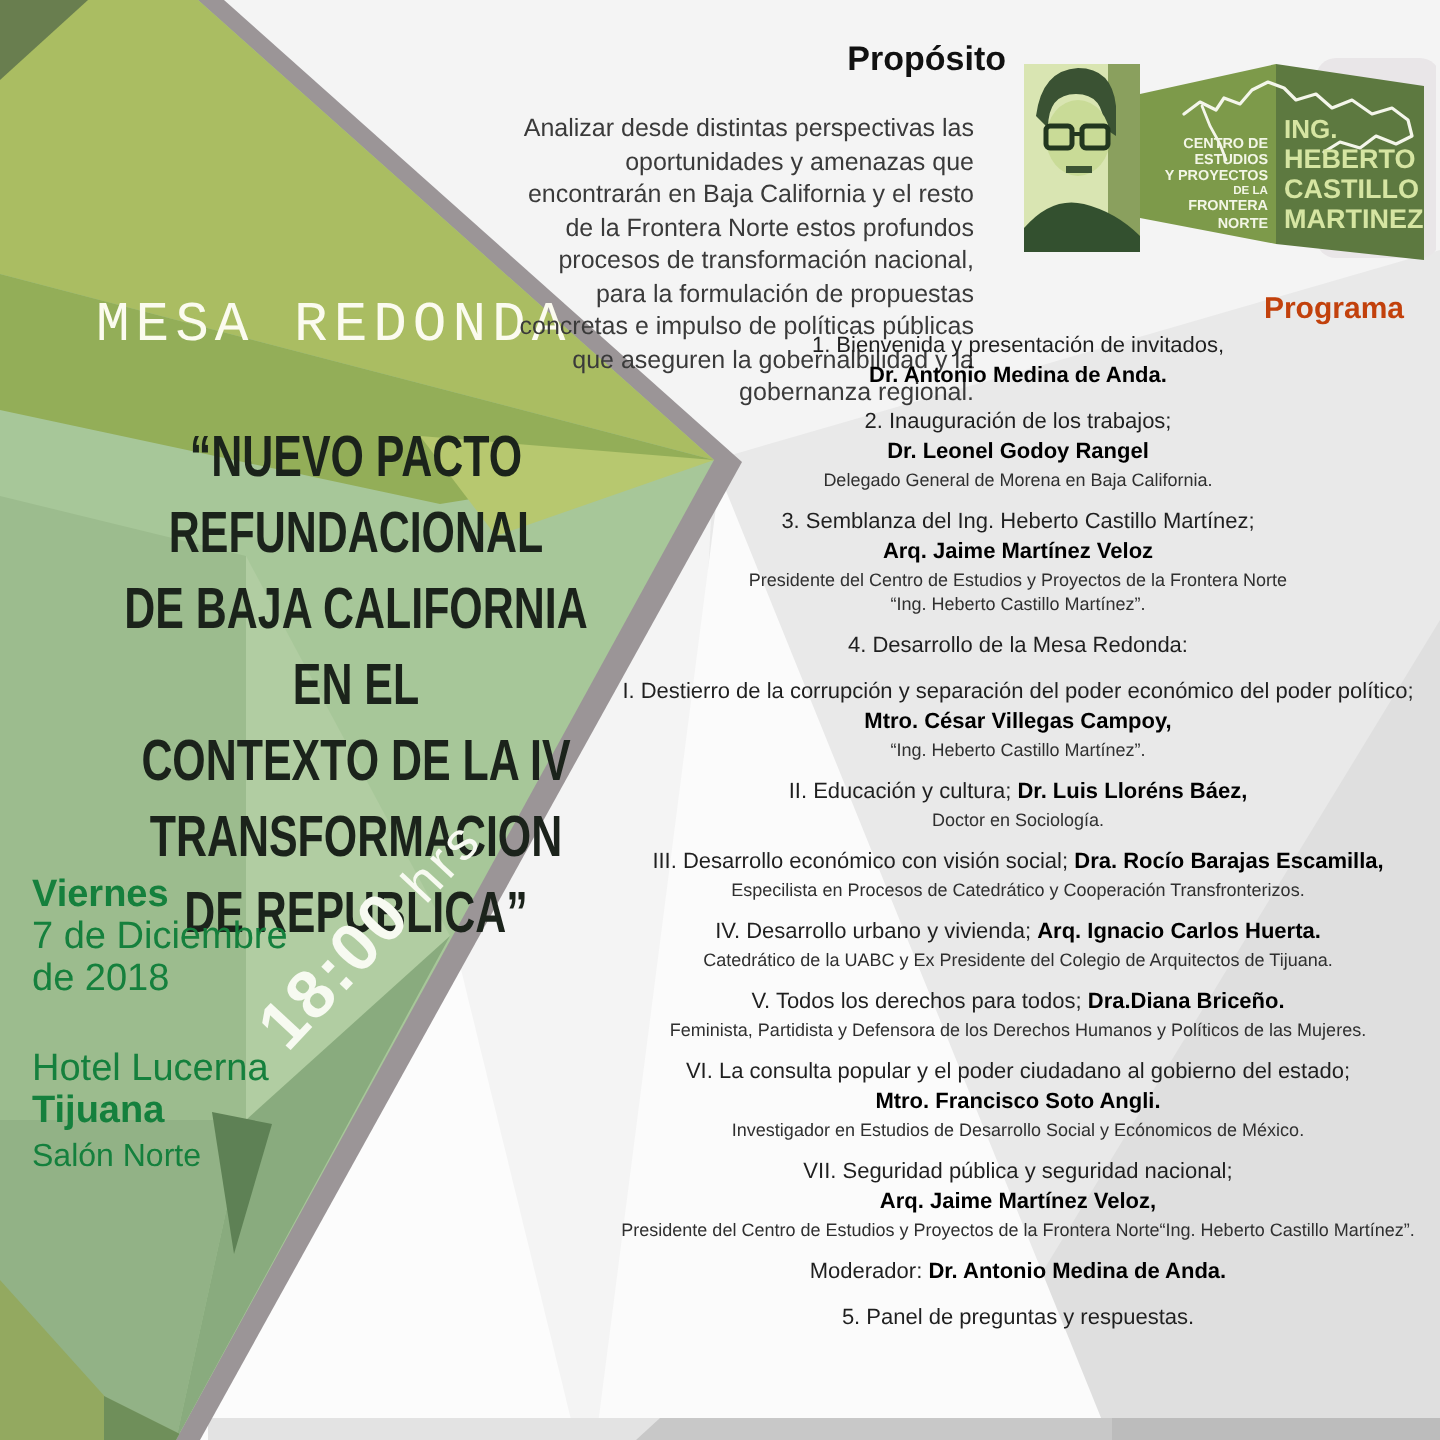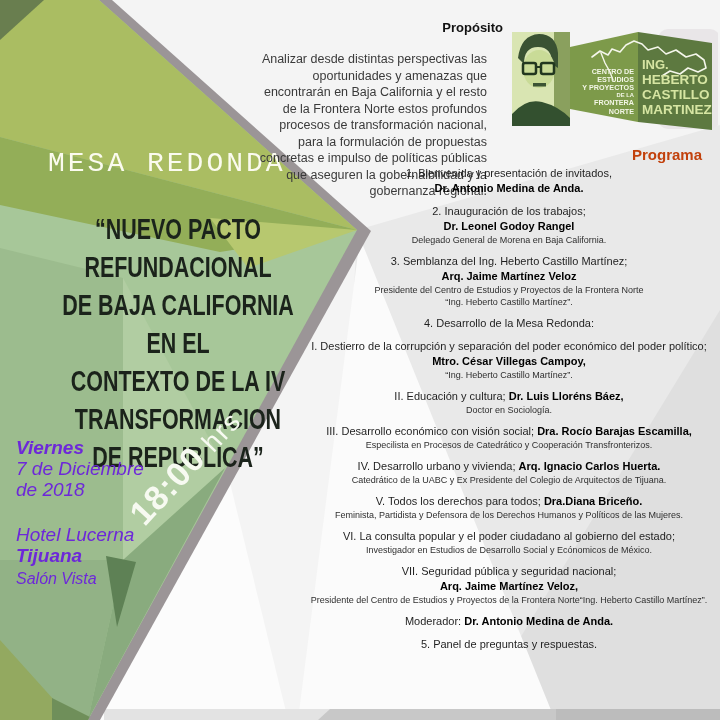--- a/index.html
+++ b/index.html
@@ -7,32 +7,32 @@
         font-family:"Liberation Sans",sans-serif;margin:0 auto;}
   #bg-art{position:absolute;left:0;top:0;z-index:0;}
   .layer{position:absolute;z-index:2;}
 
   
   #kicker{left:48px;top:148px;width:320px;font-family:Liberation Mono, monospace;
           font-size:28px;letter-spacing:3px;color:#fbfbef;white-space:nowrap;}
   #event-title{left:2px;top:210px;width:352px;text-align:center;font-weight:bold;
                font-size:29px;line-height:38px;color:#1b231b;transform:scaleX(.74);
                transform-origin:50% 0;letter-spacing:0;}
-  #when-where{left:16px;top:437px;color:#6d28d9;font-size:19px;line-height:21px;font-style:italic;}
+  #when-where{left:16px;top:437px;color:#15803d;font-size:19px;line-height:21px;}
   #when-where .b{font-weight:bold;}
   #when-where .gap{height:24px;}
   #venue-room{font-size:16px;margin-top:2px;}
   #time-badge{left:83px;top:446px;width:210px;height:46px;transform:rotate(-47deg);
               display:flex;align-items:baseline;justify-content:center;gap:9px;color:#f7faf1;}
   #time-badge .t1{font-weight:bold;font-size:34px;letter-spacing:1px;}
   #time-badge .t2{font-weight:normal;font-size:27px;letter-spacing:2px;}
 
   
   #proposito{left:238px;top:20px;width:265px;text-align:right;color:#3a3a3a;}
-  #proposito h3{margin:0 0 3px 0;font-size:13px;color:#111;}
+  #proposito h3{margin:0 0 3px 0;font-size:17px;color:#111;}
   #proposito p{margin:16px;font-size:12.5px;line-height:16.5px;}
 
   
   #programa{left:300px;top:146px;width:418px;text-align:center;color:#1f1f1f;}
   #programa h3{margin:0 0 3px 0;font-size:15px;color:#c2410c;text-align:right;padding-right:16px;}
   .prog-item{margin-bottom:8px;}
   .prog-main{font-size:11px;line-height:15px;}
   .prog-main strong{color:#000;}
   .prog-name{font-size:11px;line-height:15px;font-weight:bold;color:#000;}
   .prog-sub{font-size:9px;line-height:12px;color:#2f2f2f;white-space:nowrap;}
@@ -118,21 +118,21 @@
       <div>DE REPUBLICA”</div>
     </div>
 
   <div id="when-where" class="layer">
     <div class="b">Viernes</div>
     <div>7 de Diciembre</div>
     <div>de 2018</div>
     <div class="gap"></div>
     <div>Hotel Lucerna</div>
     <div class="b">Tijuana</div>
-    <div id="venue-room">Salón Vista</div>
+    <div id="venue-room">Salón Norte</div>
   </div>
 
   <div id="time-badge" class="layer">
     <span class="t1">18:00</span>
     <span class="t2">hrs</span>
   </div>
 
   <div id="proposito" class="layer">
     <h3>Propósito</h3>
     <p>Analizar desde distintas perspectivas las oportunidades y amenazas que encontrarán en Baja California y el resto de la Frontera Norte estos profundos procesos de transformación nacional, para la formulación de propuestas concretas e impulso de políticas públicas que aseguren la gobernalbilidad y la gobernanza regional.</p>
@@ -174,20 +174,21 @@
         <div class="prog-item">
           <div class="prog-main">IV. Desarrollo urbano y vivienda; <strong>Arq. Ignacio Carlos Huerta.</strong></div>
           <div class="prog-sub">Catedrático de la UABC y  Ex Presidente del Colegio de Arquitectos de Tijuana.</div>
         </div>
         <div class="prog-item">
           <div class="prog-main">V. Todos los derechos para todos; <strong>Dra.Diana Briceño.</strong></div>
           <div class="prog-sub">Feminista, Partidista y Defensora de los Derechos Humanos y Políticos de las Mujeres.</div>
         </div>
         <div class="prog-item">
           <div class="prog-main">VI. La consulta popular y el poder ciudadano al gobierno del estado;</div>
+          <div class="prog-name">Mtro. Francisco Soto Angli.</div>
           <div class="prog-sub">Investigador en Estudios de Desarrollo Social y Ecónomicos de México.</div>
         </div>
         <div class="prog-item">
           <div class="prog-main">VII. Seguridad pública y seguridad nacional;</div>
           <div class="prog-name">Arq. Jaime Martínez Veloz,</div>
           <div class="prog-sub">Presidente del Centro de Estudios y Proyectos de la Frontera Norte“Ing. Heberto Castillo Martínez”.</div>
         </div>
         <div class="prog-item">
           <div class="prog-main">Moderador: <strong>Dr. Antonio Medina de Anda.</strong></div>
         </div>

